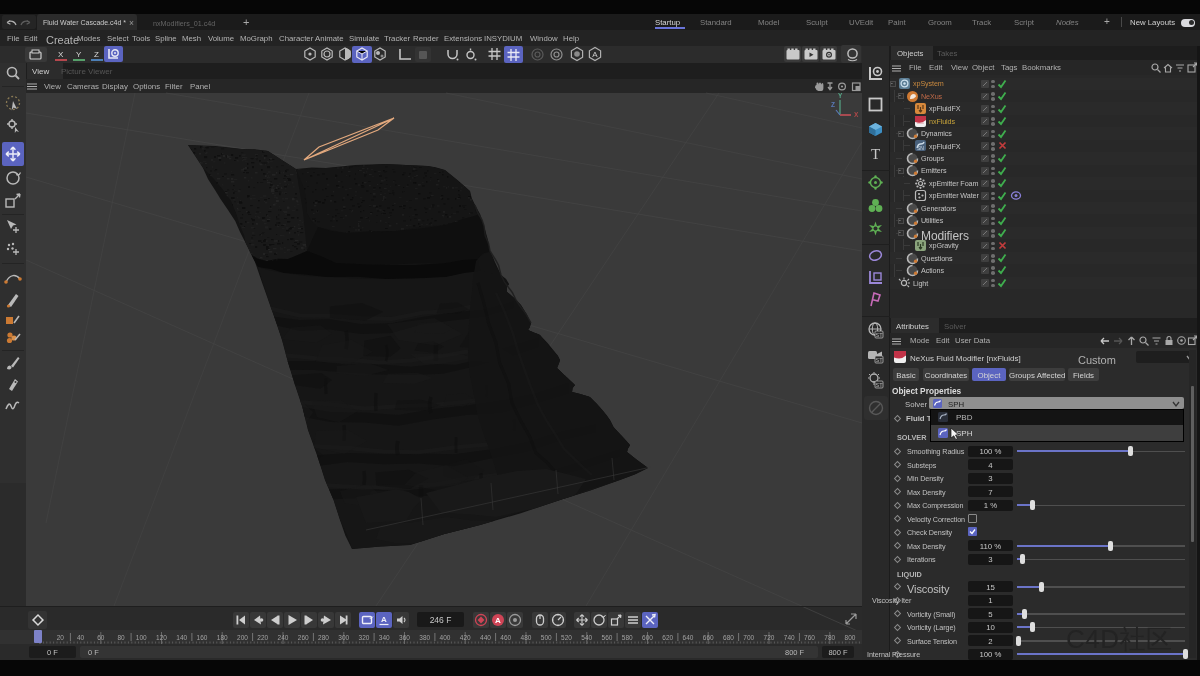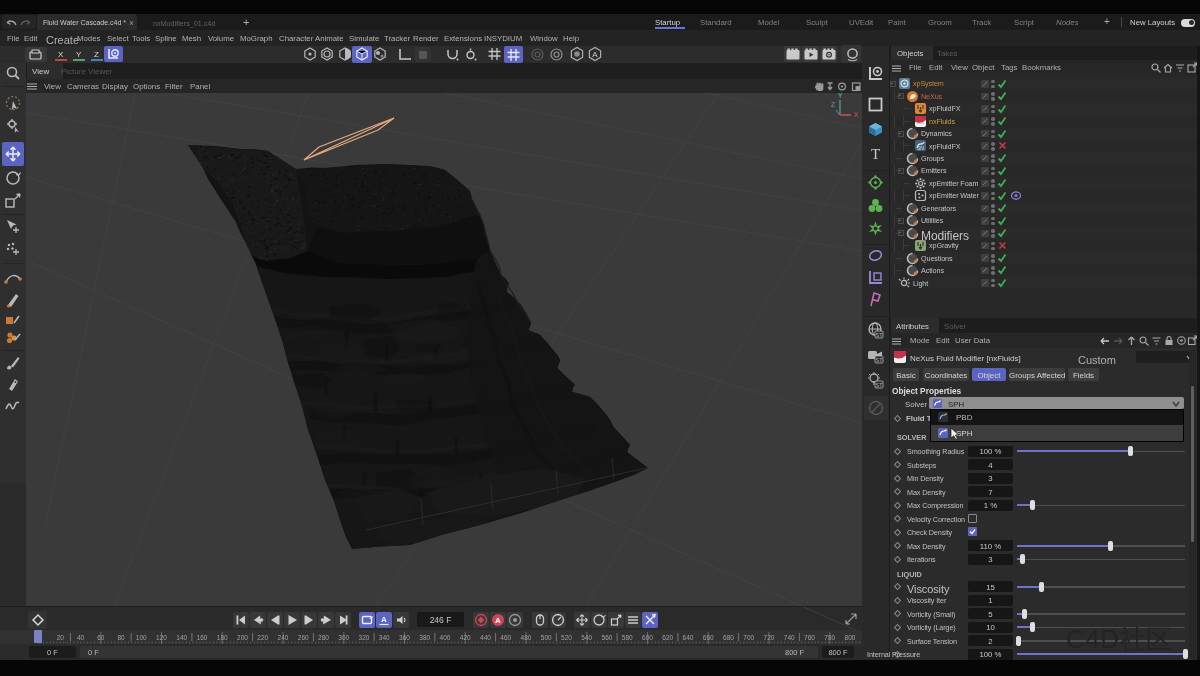--- a/index.html
+++ b/index.html
@@ -2596,21 +2596,21 @@
   </svg>
 <div class="t" style="left:907px;top:582.5px;font-size:11px;color:#c0c0c0;letter-spacing:-0.1px">Viscosity</div>
 <div class="ab" style="left:968px;top:581.0px;width:45px;height:11px;background:#161616;border-radius:2px"></div>
 <div class="t" style="left:968px;top:582.5px;width:45px;text-align:center;font-size:7.8px;color:#c8c8c8;">15</div>
 <div class="ab" style="left:1017px;top:586.0px;width:168px;height:1.6px;background:#4f4f4f"></div>
 <div class="ab" style="left:1017px;top:585.5px;width:24px;height:2.4px;background:#6b74c8"></div>
 <div class="ab" style="left:1039.364px;top:581.5px;width:5px;height:10px;background:#dedede;border-radius:2px"></div>
 <svg class="ab" style="left:894px;top:596.5px" width="7" height="7" viewBox="0 0 7 7">
     <rect x="1.4" y="1.4" width="4.2" height="4.2" fill="none" stroke="#8a8a8a" stroke-width="1" transform="rotate(45 3.5 3.5)"></rect>
   </svg>
-<div class="t" style="left:907px;top:596px;font-size:7.2px;color:#c0c0c0;letter-spacing:-0.1px">Viscosity Iter</div>
+<div class="t" style="left:872px;top:596px;font-size:7.2px;color:#c0c0c0;letter-spacing:-0.1px">Viscosity Iter</div>
 <div class="ab" style="left:968px;top:594.5px;width:45px;height:11px;background:#161616;border-radius:2px"></div>
 <div class="t" style="left:968px;top:596px;width:45px;text-align:center;font-size:7.8px;color:#c8c8c8;">1</div>
 <svg class="ab" style="left:894px;top:610.0px" width="7" height="7" viewBox="0 0 7 7">
     <rect x="1.4" y="1.4" width="4.2" height="4.2" fill="none" stroke="#8a8a8a" stroke-width="1" transform="rotate(45 3.5 3.5)"></rect>
   </svg>
 <div class="t" style="left:907px;top:609.5px;font-size:7.2px;color:#c0c0c0;letter-spacing:-0.1px">Vorticity (Small)</div>
 <div class="ab" style="left:968px;top:608.0px;width:45px;height:11px;background:#161616;border-radius:2px"></div>
 <div class="t" style="left:968px;top:609.5px;width:45px;text-align:center;font-size:7.8px;color:#c8c8c8;">5</div>
 <div class="ab" style="left:1017px;top:613.0px;width:168px;height:1.6px;background:#4f4f4f"></div>
 <div class="ab" style="left:1017px;top:612.5px;width:7px;height:2.4px;background:#6b74c8"></div>

